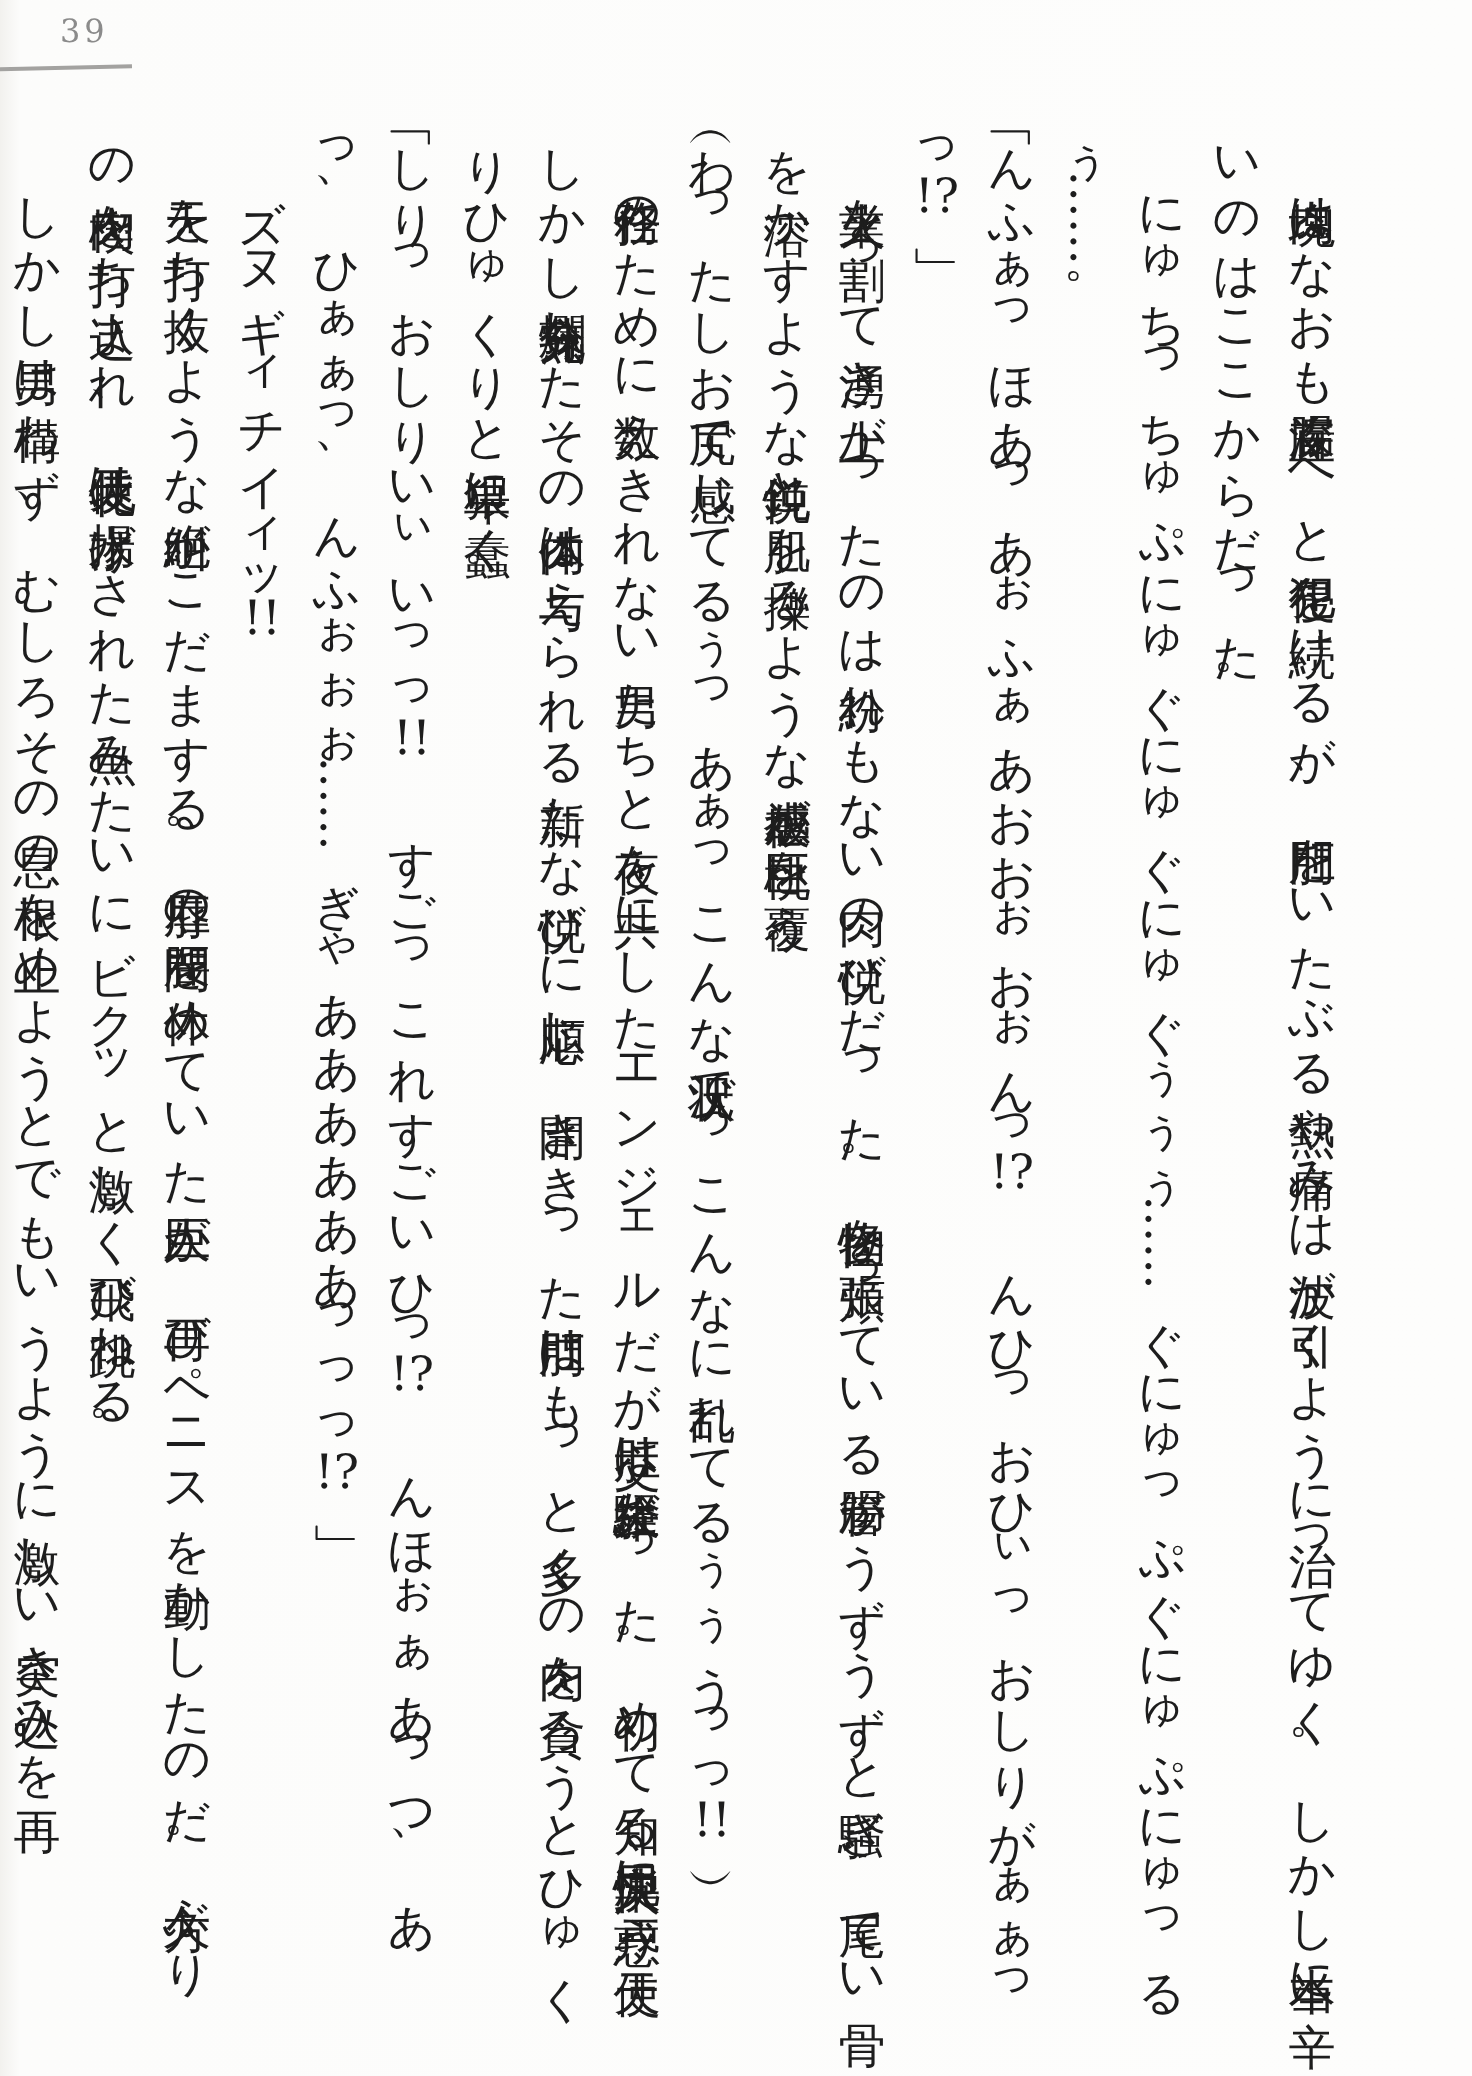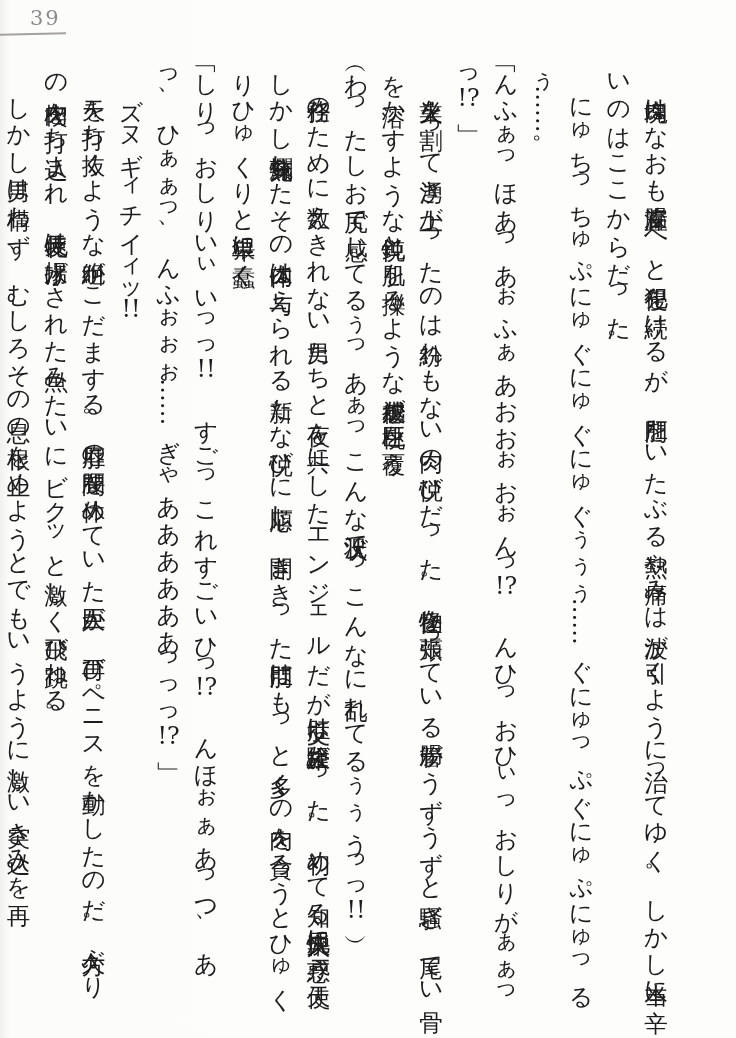--- a/index.html
+++ b/index.html
@@ -15,21 +15,21 @@
   }
   .page {
     position: absolute;
     inset: 0;
   }
   .page-number {
     position: absolute;
     top: 6px;
     left: 30px;
     font-family: "DejaVu Serif", "Liberation Serif", serif;
-    font-size: 21px;
+    font-size: 16px;
     letter-spacing: 2px;
     color: #8b8b8b;
   }
   .page-number-rule {
     position: absolute;
     top: 33px;
     left: -8px;
     width: 74px;
     height: 2px;
     background: #a3a2a0;

